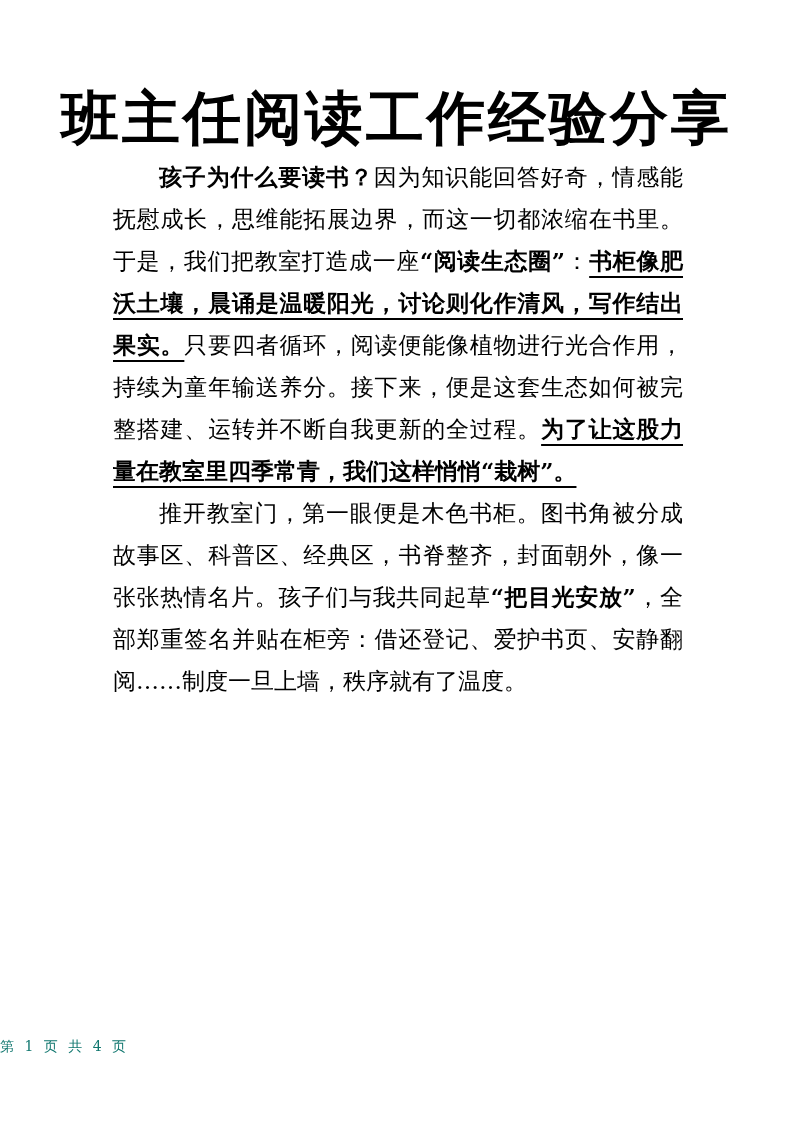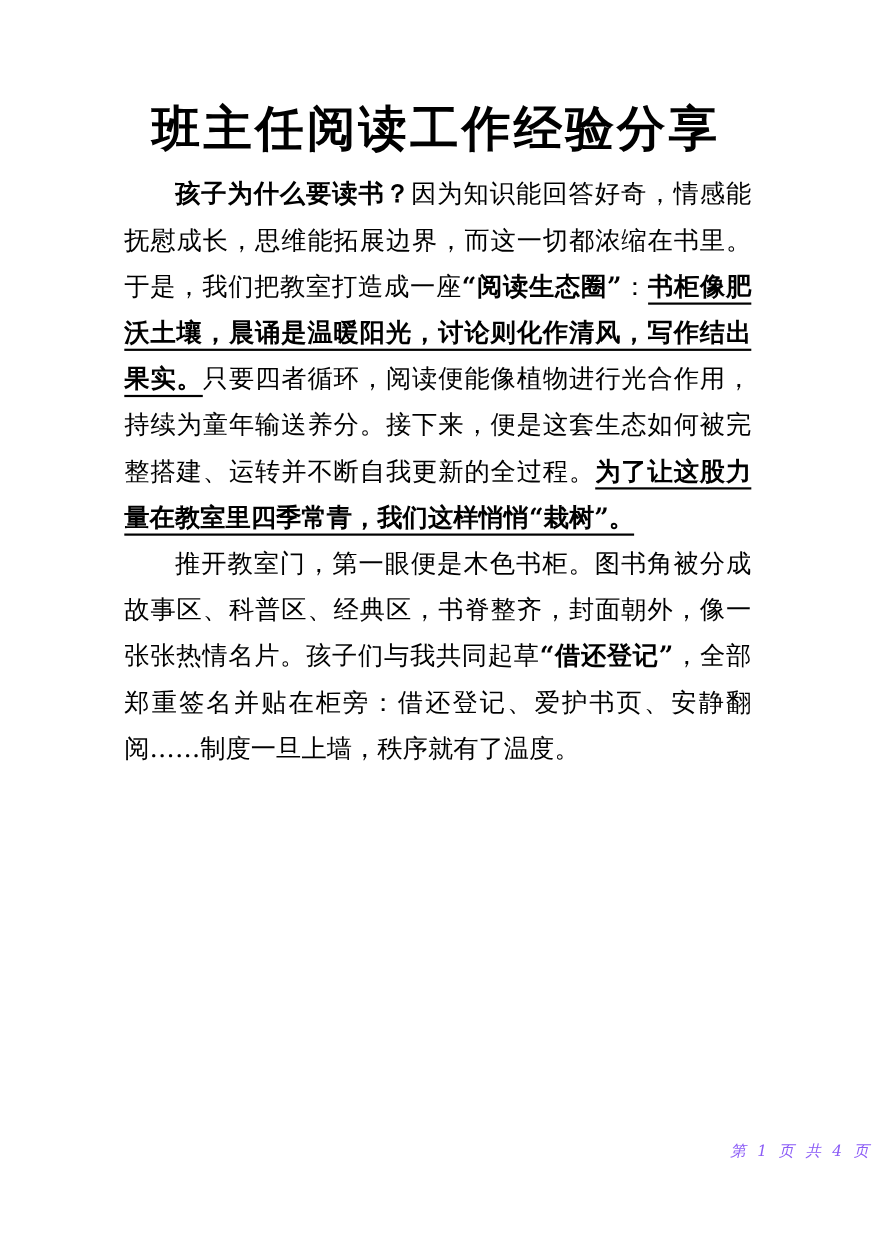--- a/index.html
+++ b/index.html
@@ -14,21 +14,21 @@
     background: #ffffff;
     color: #000000;
     font-family: "DejaVu Serif", serif;
     overflow: hidden;
     box-sizing: border-box;
   }
   .doc-title {
     margin: 0;
     padding-top: 88px;
     text-align: center;
-    font-size: 44px;
+    font-size: 58px;
     line-height: 60px;
     font-weight: bold;
     letter-spacing: 3px;
   }
   .doc-subtitle {
     margin: 6px 0 0 0;
     text-align: center;
     font-size: 28px;
     line-height: 36px;
     font-weight: bold;
@@ -51,30 +51,29 @@
   .run-underline {
     text-decoration: underline;
     text-decoration-thickness: 2px;
     text-underline-offset: 7px;
   }
   .doc-footer {
     position: absolute;
     left: 0;
     right: 0;
     top: 1038px;
-    text-align: right;
+    text-align: left;
     font-size: 14px;
     letter-spacing: 3px;
-    color: #8b5cf6;
-    font-style: italic;
+    color: #0f766e;
   }
 </style>
 </head>
 <body>
 
 <div class="page">
   <h1 class="doc-title">班主任阅读工作经验分享</h1>
   <div class="doc-body">
       <p class="para"><span class="run-bold">孩子为什么要读书？</span><span>因为知识能回答好奇，情感能抚慰成长，思维能拓展边界，而这一切都浓缩在书里。于是，我们把教室打造成一座</span><span class="run-bold">“阅读生态圈”</span><span>：</span><span class="run-bold run-underline">书柜像肥沃土壤，晨诵是温暖阳光，讨论则化作清风，写作结出果实。</span><span>只要四者循环，阅读便能像植物进行光合作用，持续为童年输送养分。接下来，便是这套生态如何被完整搭建、运转并不断自我更新的全过程。</span><span class="run-bold run-underline">为了让这股力量在教室里四季常青，我们这样悄悄“栽树”。</span></p>
-      <p class="para"><span>推开教室门，第一眼便是木色书柜。图书角被分成故事区、科普区、经典区，书脊整齐，封面朝外，像一张张热情名片。孩子们与我共同起草</span><span class="run-bold">“借还登记”</span><span>，全部郑重签名并贴在柜旁：借还登记、爱护书页、安静翻阅……制度一旦上墙，秩序就有了温度。</span></p>
+      <p class="para"><span>推开教室门，第一眼便是木色书柜。图书角被分成故事区、科普区、经典区，书脊整齐，封面朝外，像一张张热情名片。孩子们与我共同起草</span><span class="run-bold">“把目光安放”</span><span>，全部郑重签名并贴在柜旁：借还登记、爱护书页、安静翻阅……制度一旦上墙，秩序就有了温度。</span></p>
     </div>
   <div class="doc-footer">第 1 页 共 4 页</div>
 </div>
 
 </body></html>

